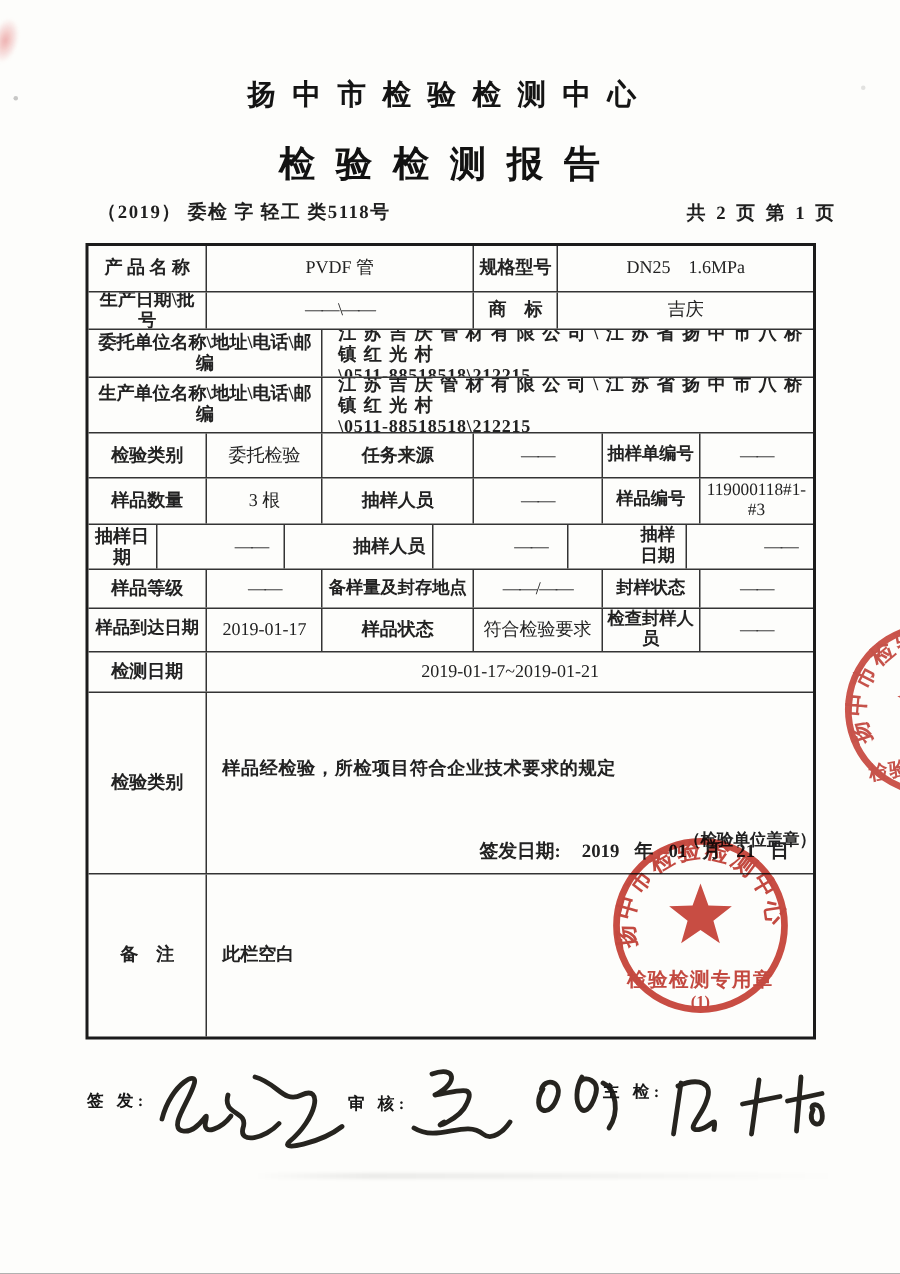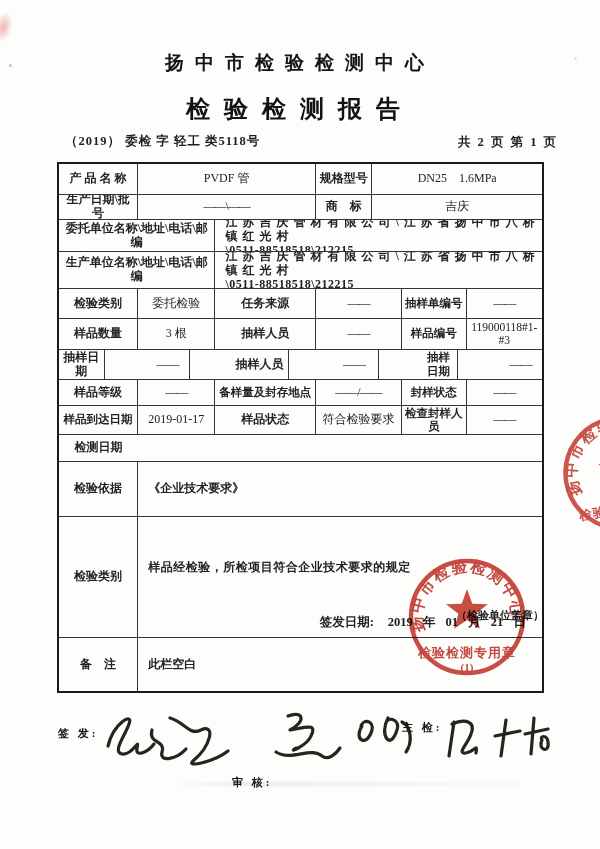--- a/index.html
+++ b/index.html
@@ -145,26 +145,23 @@
       <div class="td small" style="width:16.4%;">样品到达日期</div>
       <div class="td val" style="width:16.0%;">2019-01-17</div>
       <div class="td" style="width:20.8%;">样品状态</div>
       <div class="td val" style="width:17.8%;">符合检验要求</div>
       <div class="td small" style="width:13.4%;">检查封样人员</div>
       <div class="td val dash" style="width:15.6%;">——</div>
     </div>
 
     <div class="tr" style="height:27px;">
       <div class="td" style="width:16.4%;">检测日期</div>
-    </div>
-
-    <div class="tr" style="height:55px;">
-      <div class="td" style="width:16.4%;">检验依据</div>
-      <div class="td left val" style="width:83.6%; font-weight:600;">《企业技术要求》</div>
-    </div>
+      <div class="td val" style="width:83.6%;">2019-01-17~2019-01-21</div>
+    </div>
+
 
     <div class="tr" style="height:121px;">
       <div class="td" style="width:16.4%;">检验类别</div>
       <div class="td concl" style="width:83.6%;">
         <span class="concl-text">样品经检验，所检项目符合企业技术要求的规定</span>
         <span class="seal-note">（检验单位盖章）</span>
         <span class="issue-line">
           <span>签发日期:</span><span class="dt">2019 年 01 月 21 日</span>
         </span>
       </div>
@@ -178,21 +175,21 @@
 
   <div class="sigrow">
     <span class="siglabel" style="left:58px; top:26px;">签  发:</span>
     <div class="sig" style="left:92px; top:2px;" aria-label="张轶">
       <svg width="150" height="70" viewBox="0 0 150 70">
         <path d="M16,44 C22,20 42,10 37,22 C33,34 20,50 30,52 C41,54 48,34 45,46 C43,56 56,50 62,42"></path>
         <path d="M60,28 C56,42 74,38 70,50 C67,61 85,57 94,47"></path>
         <path d="M78,16 C93,20 97,34 109,28 C124,21 119,44 101,59 C93,66 122,60 136,49"></path>
       </svg>
     </div>
-    <span class="siglabel" style="left:232px; top:28px;margin-top:47px;">审  核:</span>
+    <span class="siglabel" style="left:232px; top:28px;">审  核:</span>
     <div class="sig" style="left:268px; top:4px;" aria-label="吴兆明">
       <svg width="160" height="62" viewBox="0 0 160 62">
         <path d="M20,12 C36,6 38,18 22,26 C36,24 50,18 43,32 C39,42 18,50 28,44"></path>
         <path d="M8,48 C24,58 42,42 54,52 C60,57 68,50 72,44"></path>
         <path d="M94,22 C85,36 99,44 104,26 C106,16 95,15 93,22"></path>
         <path d="M120,14 C111,30 122,48 129,26 C132,16 122,13 119,17 M134,18 C143,22 145,38 138,48"></path>
       </svg>
     </div>
     <span class="siglabel" style="left:402px; top:20px;">主  检:</span>
     <div class="sig" style="left:438px; top:8px;" aria-label="顾琳">

